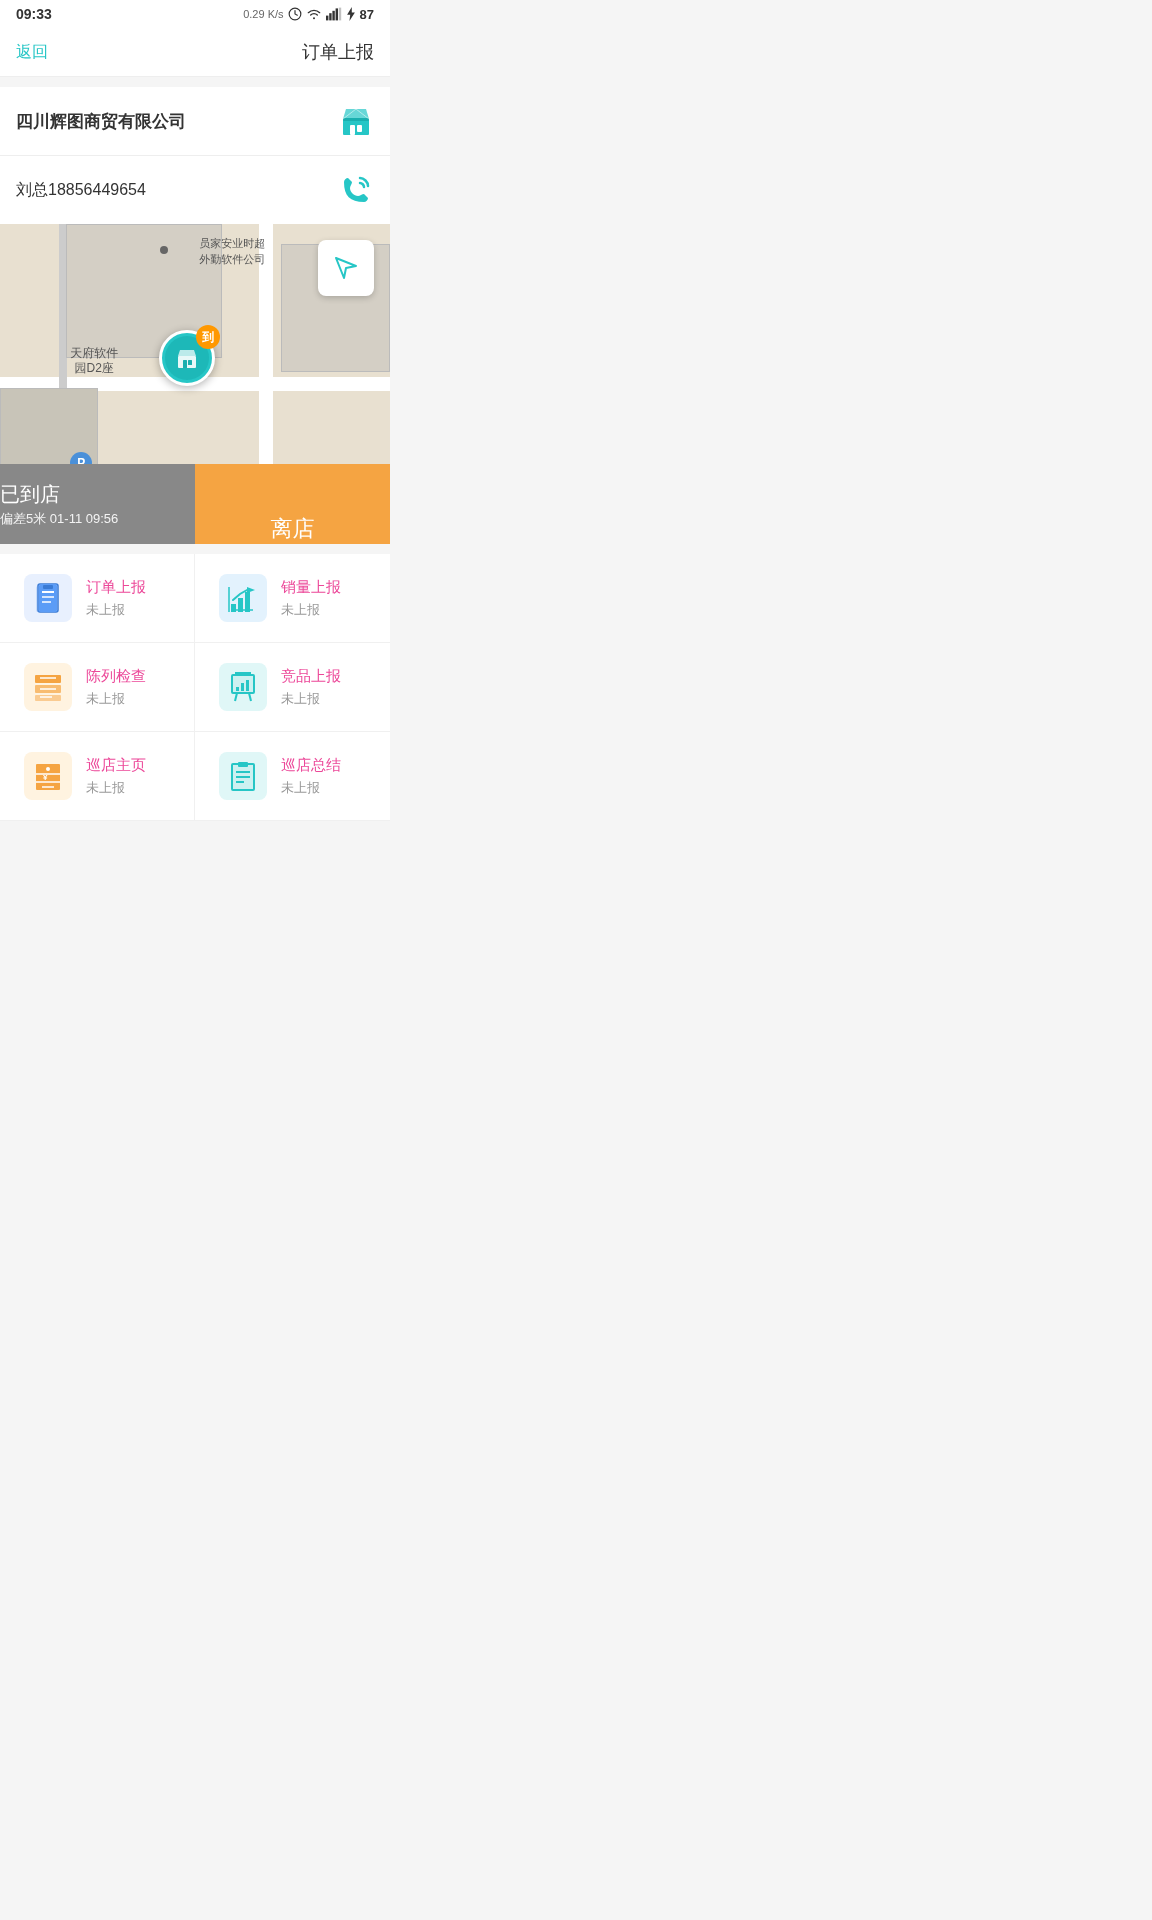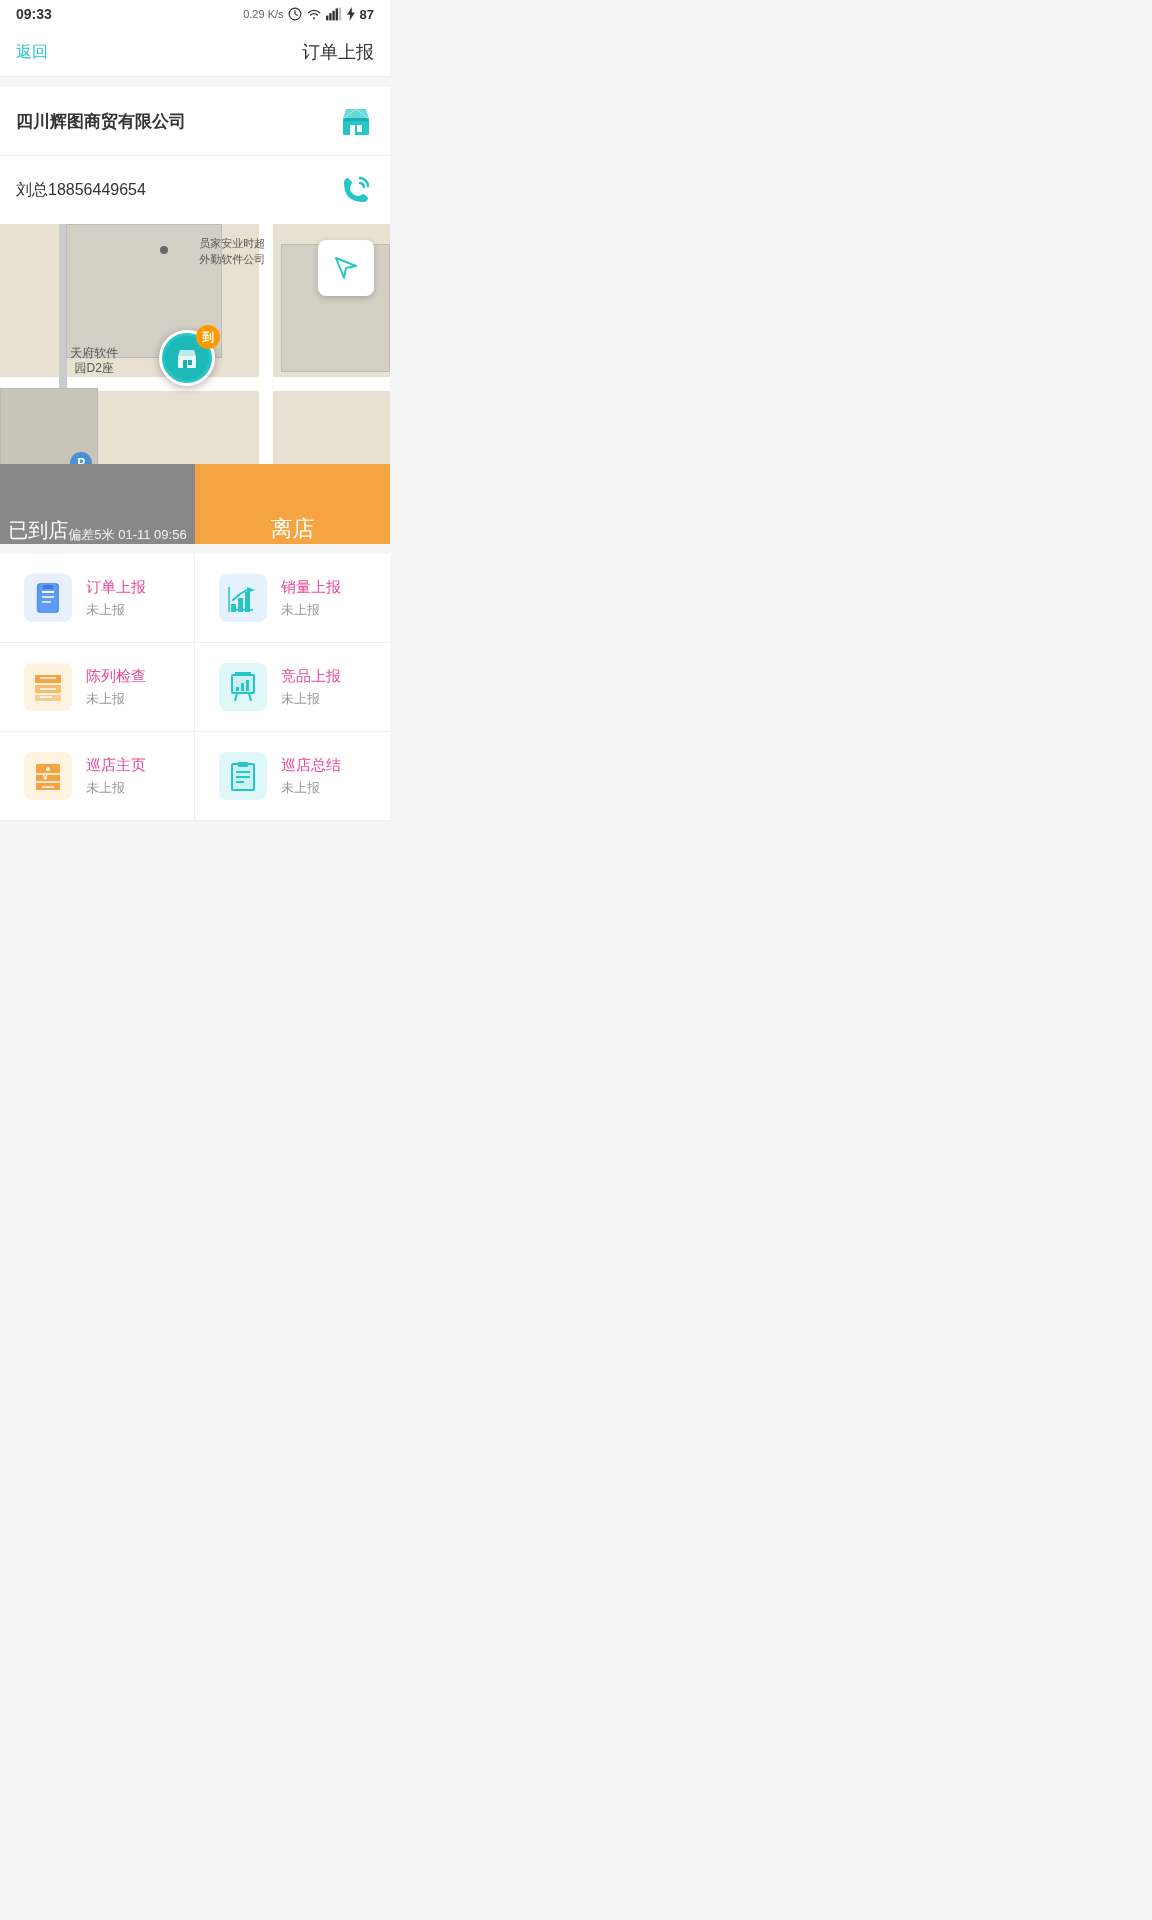--- a/index.html
+++ b/index.html
@@ -310,22 +310,22 @@
 
     
     .action-row {
       display: flex;
       height: 80px;
     }
     .arrived-btn {
       flex: 1;
       background: #888;
       display: flex;
-      flex-direction: row;
-      align-items: flex-end;
+      flex-direction: column;
+      align-items: flex-start;
       justify-content: center;
       color: #fff;
     }
     .arrived-main {
       font-size: 20px;
       font-weight: 500;
     }
     .arrived-sub {
       font-size: 13px;
       opacity: 0.9;

